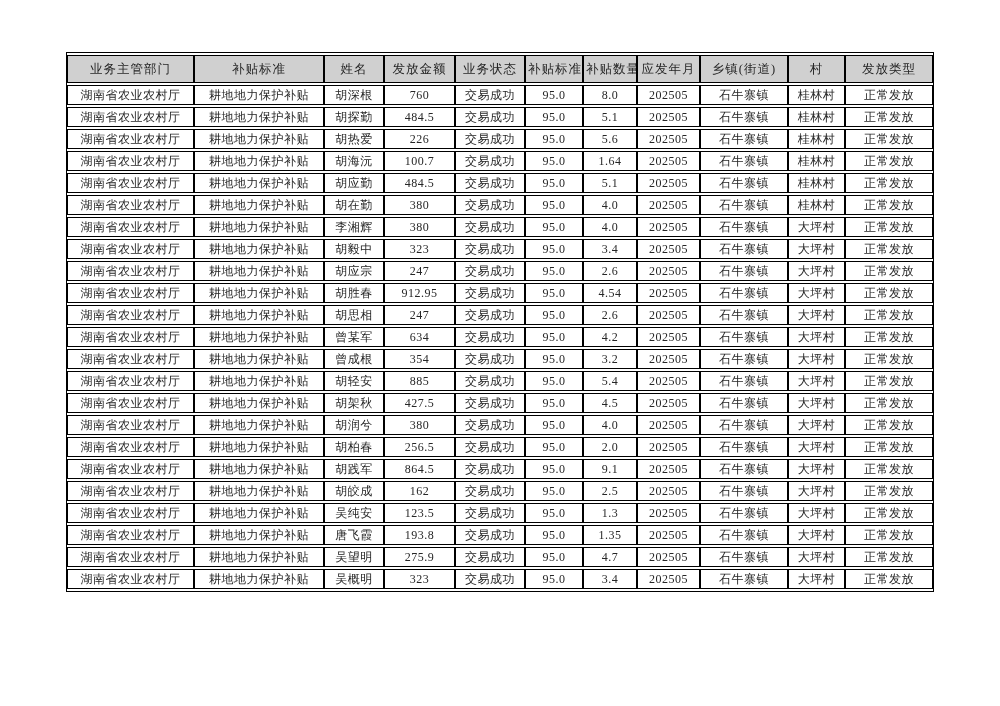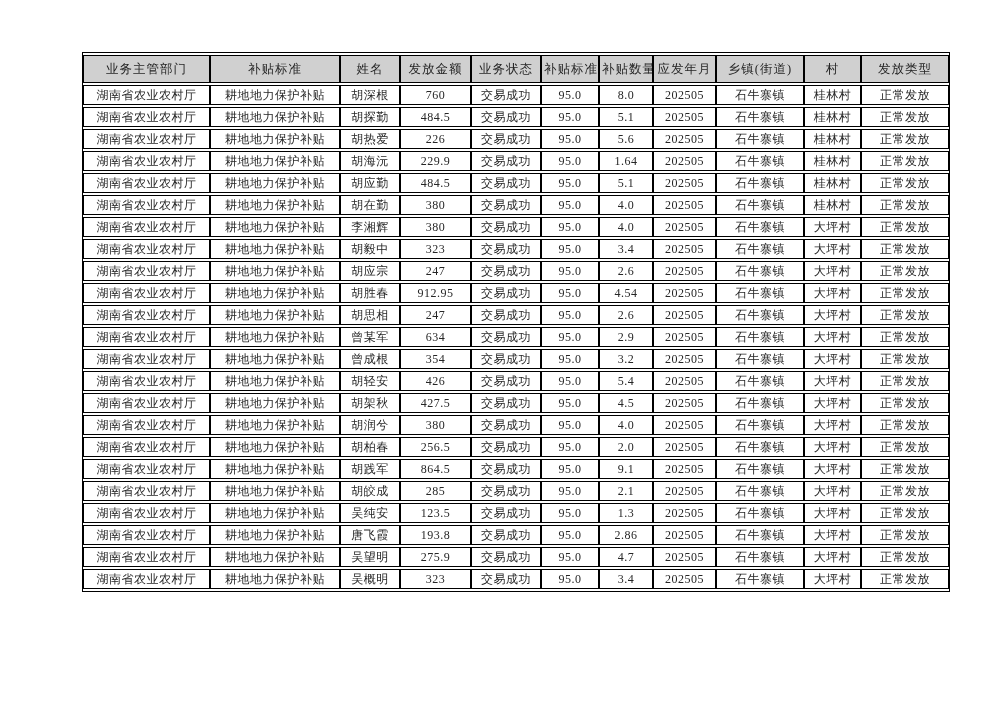--- a/index.html
+++ b/index.html
@@ -9,21 +9,21 @@
   }
   body {
     width: 1000px;
     height: 706px;
     position: relative;
     font-family: "Liberation Serif", "DejaVu Serif", serif;
     color: #262626;
   }
   .table-wrap {
     position: absolute;
-    left: 82px;
+    left: 66px;
     top: 52px;
     width: 866px;
   }
   table.subsidy {
     border-collapse: separate;
     border-spacing: 0 2px;
     table-layout: fixed;
     width: 866px;
     background: #ffffff;
     border-left: 1px solid #000;
@@ -124,21 +124,21 @@
           <td>5.6</td>
           <td>202505</td>
           <td>石牛寨镇</td>
           <td>桂林村</td>
           <td>正常发放</td>
         </tr>
         <tr>
           <td>湖南省农业农村厅</td>
           <td>耕地地力保护补贴</td>
           <td>胡海沅</td>
-          <td>229.9</td>
+          <td>100.7</td>
           <td>交易成功</td>
           <td>95.0</td>
           <td>1.64</td>
           <td>202505</td>
           <td>石牛寨镇</td>
           <td>桂林村</td>
           <td>正常发放</td>
         </tr>
         <tr>
           <td>湖南省农业农村厅</td>
@@ -231,21 +231,21 @@
           <td>大坪村</td>
           <td>正常发放</td>
         </tr>
         <tr>
           <td>湖南省农业农村厅</td>
           <td>耕地地力保护补贴</td>
           <td>曾某军</td>
           <td>634</td>
           <td>交易成功</td>
           <td>95.0</td>
-          <td>2.9</td>
+          <td>4.2</td>
           <td>202505</td>
           <td>石牛寨镇</td>
           <td>大坪村</td>
           <td>正常发放</td>
         </tr>
         <tr>
           <td>湖南省农业农村厅</td>
           <td>耕地地力保护补贴</td>
           <td>曾成根</td>
           <td>354</td>
@@ -254,21 +254,21 @@
           <td>3.2</td>
           <td>202505</td>
           <td>石牛寨镇</td>
           <td>大坪村</td>
           <td>正常发放</td>
         </tr>
         <tr>
           <td>湖南省农业农村厅</td>
           <td>耕地地力保护补贴</td>
           <td>胡轻安</td>
-          <td>426</td>
+          <td>885</td>
           <td>交易成功</td>
           <td>95.0</td>
           <td>5.4</td>
           <td>202505</td>
           <td>石牛寨镇</td>
           <td>大坪村</td>
           <td>正常发放</td>
         </tr>
         <tr>
           <td>湖南省农业农村厅</td>
@@ -319,24 +319,24 @@
           <td>9.1</td>
           <td>202505</td>
           <td>石牛寨镇</td>
           <td>大坪村</td>
           <td>正常发放</td>
         </tr>
         <tr>
           <td>湖南省农业农村厅</td>
           <td>耕地地力保护补贴</td>
           <td>胡皎成</td>
-          <td>285</td>
-          <td>交易成功</td>
-          <td>95.0</td>
-          <td>2.1</td>
+          <td>162</td>
+          <td>交易成功</td>
+          <td>95.0</td>
+          <td>2.5</td>
           <td>202505</td>
           <td>石牛寨镇</td>
           <td>大坪村</td>
           <td>正常发放</td>
         </tr>
         <tr>
           <td>湖南省农业农村厅</td>
           <td>耕地地力保护补贴</td>
           <td>吴纯安</td>
           <td>123.5</td>
@@ -348,21 +348,21 @@
           <td>大坪村</td>
           <td>正常发放</td>
         </tr>
         <tr>
           <td>湖南省农业农村厅</td>
           <td>耕地地力保护补贴</td>
           <td>唐飞霞</td>
           <td>193.8</td>
           <td>交易成功</td>
           <td>95.0</td>
-          <td>2.86</td>
+          <td>1.35</td>
           <td>202505</td>
           <td>石牛寨镇</td>
           <td>大坪村</td>
           <td>正常发放</td>
         </tr>
         <tr>
           <td>湖南省农业农村厅</td>
           <td>耕地地力保护补贴</td>
           <td>吴望明</td>
           <td>275.9</td>

